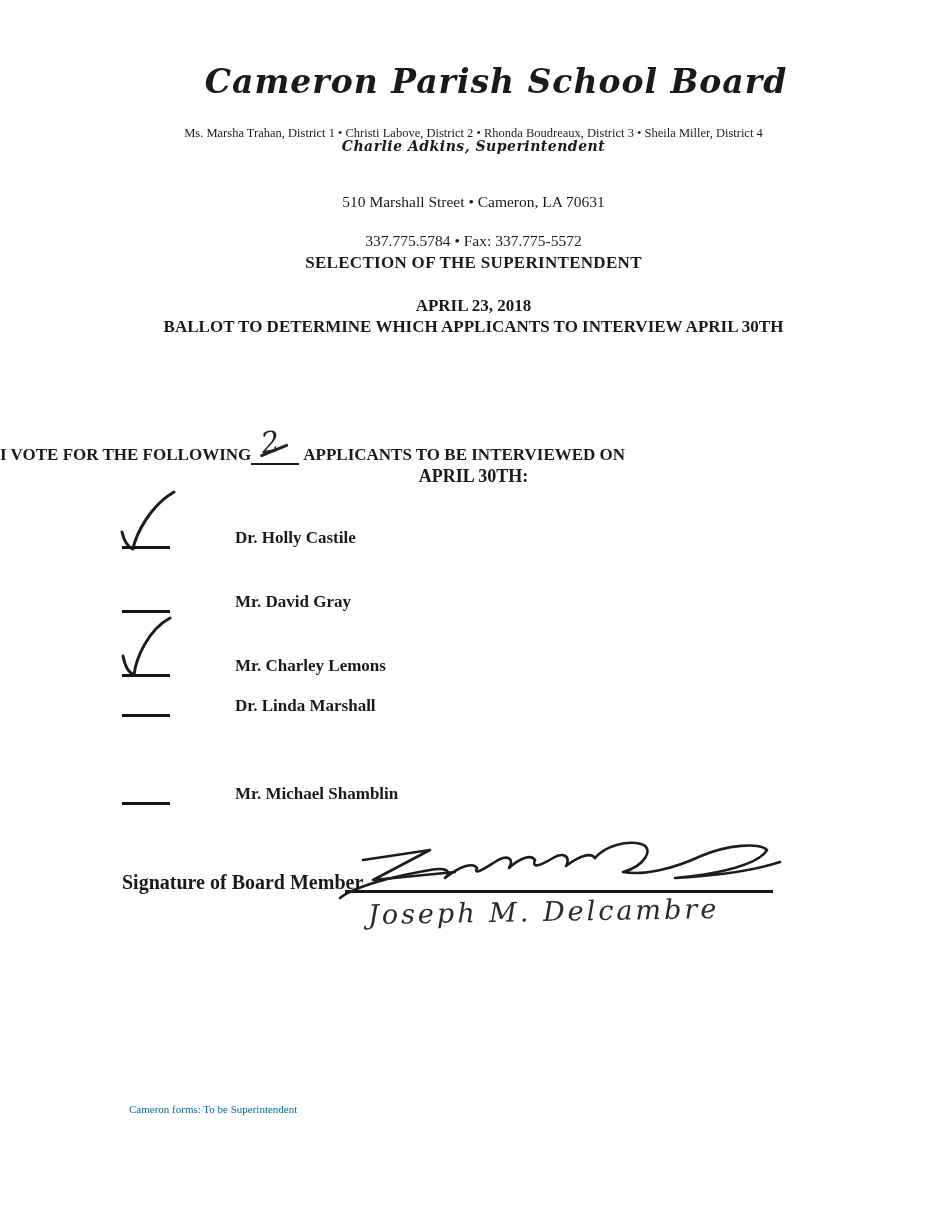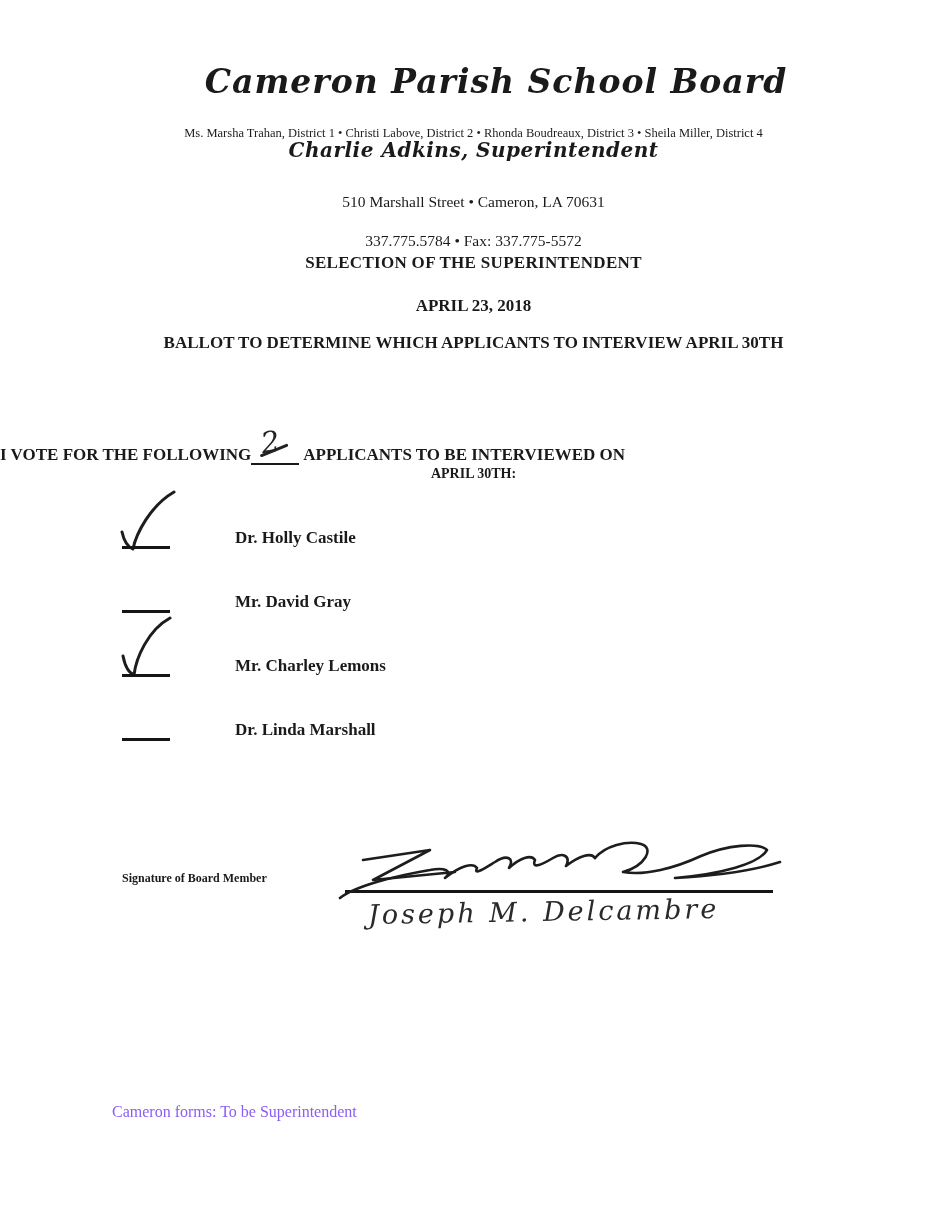--- a/index.html
+++ b/index.html
@@ -26,29 +26,29 @@
     font-size:12.5px;line-height:18px;
     white-space:pre;
     color:#1c1c1c;
   }
   .board-line1{top:108px;margin-top:16px;}
   .board-line2{top:126px;}
   .superintendent{
     top:138px;
     font-family:"DejaVu Serif", serif;
     font-style:italic;font-weight:bold;
-    font-size:20px;letter-spacing:0.5px;
+    font-size:14px;letter-spacing:0.5px;
   }
   .address{top:166px;font-size:15.5px;margin-top:27px;}
   .phone{top:184px;font-size:15.5px;margin-top:48px;}
 
   
   .doc-title{top:253px;font-weight:bold;font-size:17px;letter-spacing:0.3px;}
   .date-line{top:296px;font-weight:bold;font-size:17px;}
-  .subtitle{top:333px;font-weight:bold;font-size:17px;}
+  .subtitle{top:317px;font-weight:bold;font-size:17px;}
 
   
   .vote-line1{
     top:441px;left:0;right:0;
     display:flex;justify-content:flex-start;align-items:flex-end;
     font-weight:bold;font-size:17px;
   }
   .vote-blank{
     position:relative;
     width:48px;height:22px;
@@ -61,54 +61,54 @@
     font-style:italic;
     font-size:29px;font-weight:normal;
     transform:rotate(-8deg);
     color:#222;
   }
   .vote-blank-slash{
     position:absolute;left:8px;top:8px;
     width:30px;height:2.5px;background:#222;
     transform:rotate(-22deg);border-radius:2px;
   }
-  .vote-line2{top:466px;font-weight:bold;font-size:14px;}
+  .vote-line2{top:466px;font-weight:bold;font-size:18px;}
 
   
   .candidate-row{position:absolute;left:0;width:829px;height:64px;text-decoration:underline;}
   .check-line{
     position:absolute;left:122px;width:48px;
     border-bottom:3px solid #151515;
   }
   .check-mark{
     position:absolute;left:116px;
     width:66px;height:62px;
   }
   .candidate-name{
     position:absolute;left:235px;
     font-weight:bold;font-size:17px;
   }
 
   
-  .sig-label{left:122px;top:871px;font-weight:bold;font-size:12px;}
+  .sig-label{left:122px;top:871px;font-weight:bold;font-size:20px;}
   .sig-line{
     left:345px;top:890px;width:428px;height:3px;background:#161616;
   }
   .sig-scrawl{left:335px;top:838px;width:450px;height:70px;}
   .sig-name{
     left:368px;top:896px;
     font-family:"DejaVu Serif", serif;
     font-style:italic;
     font-size:27px;letter-spacing:3px;
     color:#2a2a2a;
     transform:rotate(-1deg);
   }
 
   
-  .footer-note{left:112px;top:1103px;font-size:16px;color:#8b5cf6;}
+  .footer-note{left:129px;top:1103px;font-size:11px;color:#0369a1;}
 
   svg path{fill:none;stroke:#1d1d1d;stroke-linecap:round;stroke-linejoin:round;}
 </style>
 </head>
 <body>
 
 <div class="page">
 
   <div class="abs center org-name">Cameron Parish School Board</div>
   <div class="abs center board-line board-line1">Ms. Marsha Trahan, District 1 • Christi Labove, District 2 • Rhonda Boudreaux, District 3 • Sheila Miller, District 4</div>
@@ -145,26 +145,31 @@
   </div>
 
   <div class="candidate-row" style="top:628px;padding-left:36px;">
     <svg class="check-mark" style="top:-12px;" viewBox="0 0 66 62">
       <path d="M7 40 C9 50 13 57 18 59 C20 42 32 14 54 2" stroke-width="3"></path>
     </svg>
     <div class="check-line" style="top:46px;"></div>
     <div class="candidate-name" style="top:28px;">Mr. Charley Lemons</div>
   </div>
 
-  <div class="candidate-row" style="top:692px;">
+  <div class="candidate-row" style="top:668px;">
 
     <div class="check-line" style="top:46px;"></div>
     <div class="candidate-name" style="top:28px;">Dr. Linda Marshall</div>
   </div>
 
+  <div class="candidate-row" style="top:756px;">
+
+    <div class="check-line" style="top:46px;"></div>
+    <div class="candidate-name" style="top:28px;">Mr. Michael Shamblin</div>
+  </div>
 
   <div class="abs sig-label">Signature of Board Member</div>
   <div class="abs sig-line"></div>
   <svg class="abs sig-scrawl" viewBox="0 0 450 70">
     <path d="M28 22 L95 12 L38 42 L120 34" stroke-width="2.6"></path>
     <path d="M5 60 C20 48 60 38 95 32 C110 29 118 33 110 40 C125 28 138 24 142 30 C138 38 150 30 160 24 C172 16 180 20 174 30 C185 20 196 16 200 22 C196 32 208 26 218 20 C228 14 236 18 231 28 C244 18 256 14 260 20" stroke-width="2.6"></path>
     <path d="M260 20 C270 8 292 2 306 6 C320 10 310 28 288 34 C310 38 340 30 366 18 C392 7 424 4 432 12 C424 26 386 36 340 40 C380 38 420 32 445 24" stroke-width="2.6"></path>
   </svg>
   <div class="abs sig-name">Joseph M. Delcambre</div>
 

